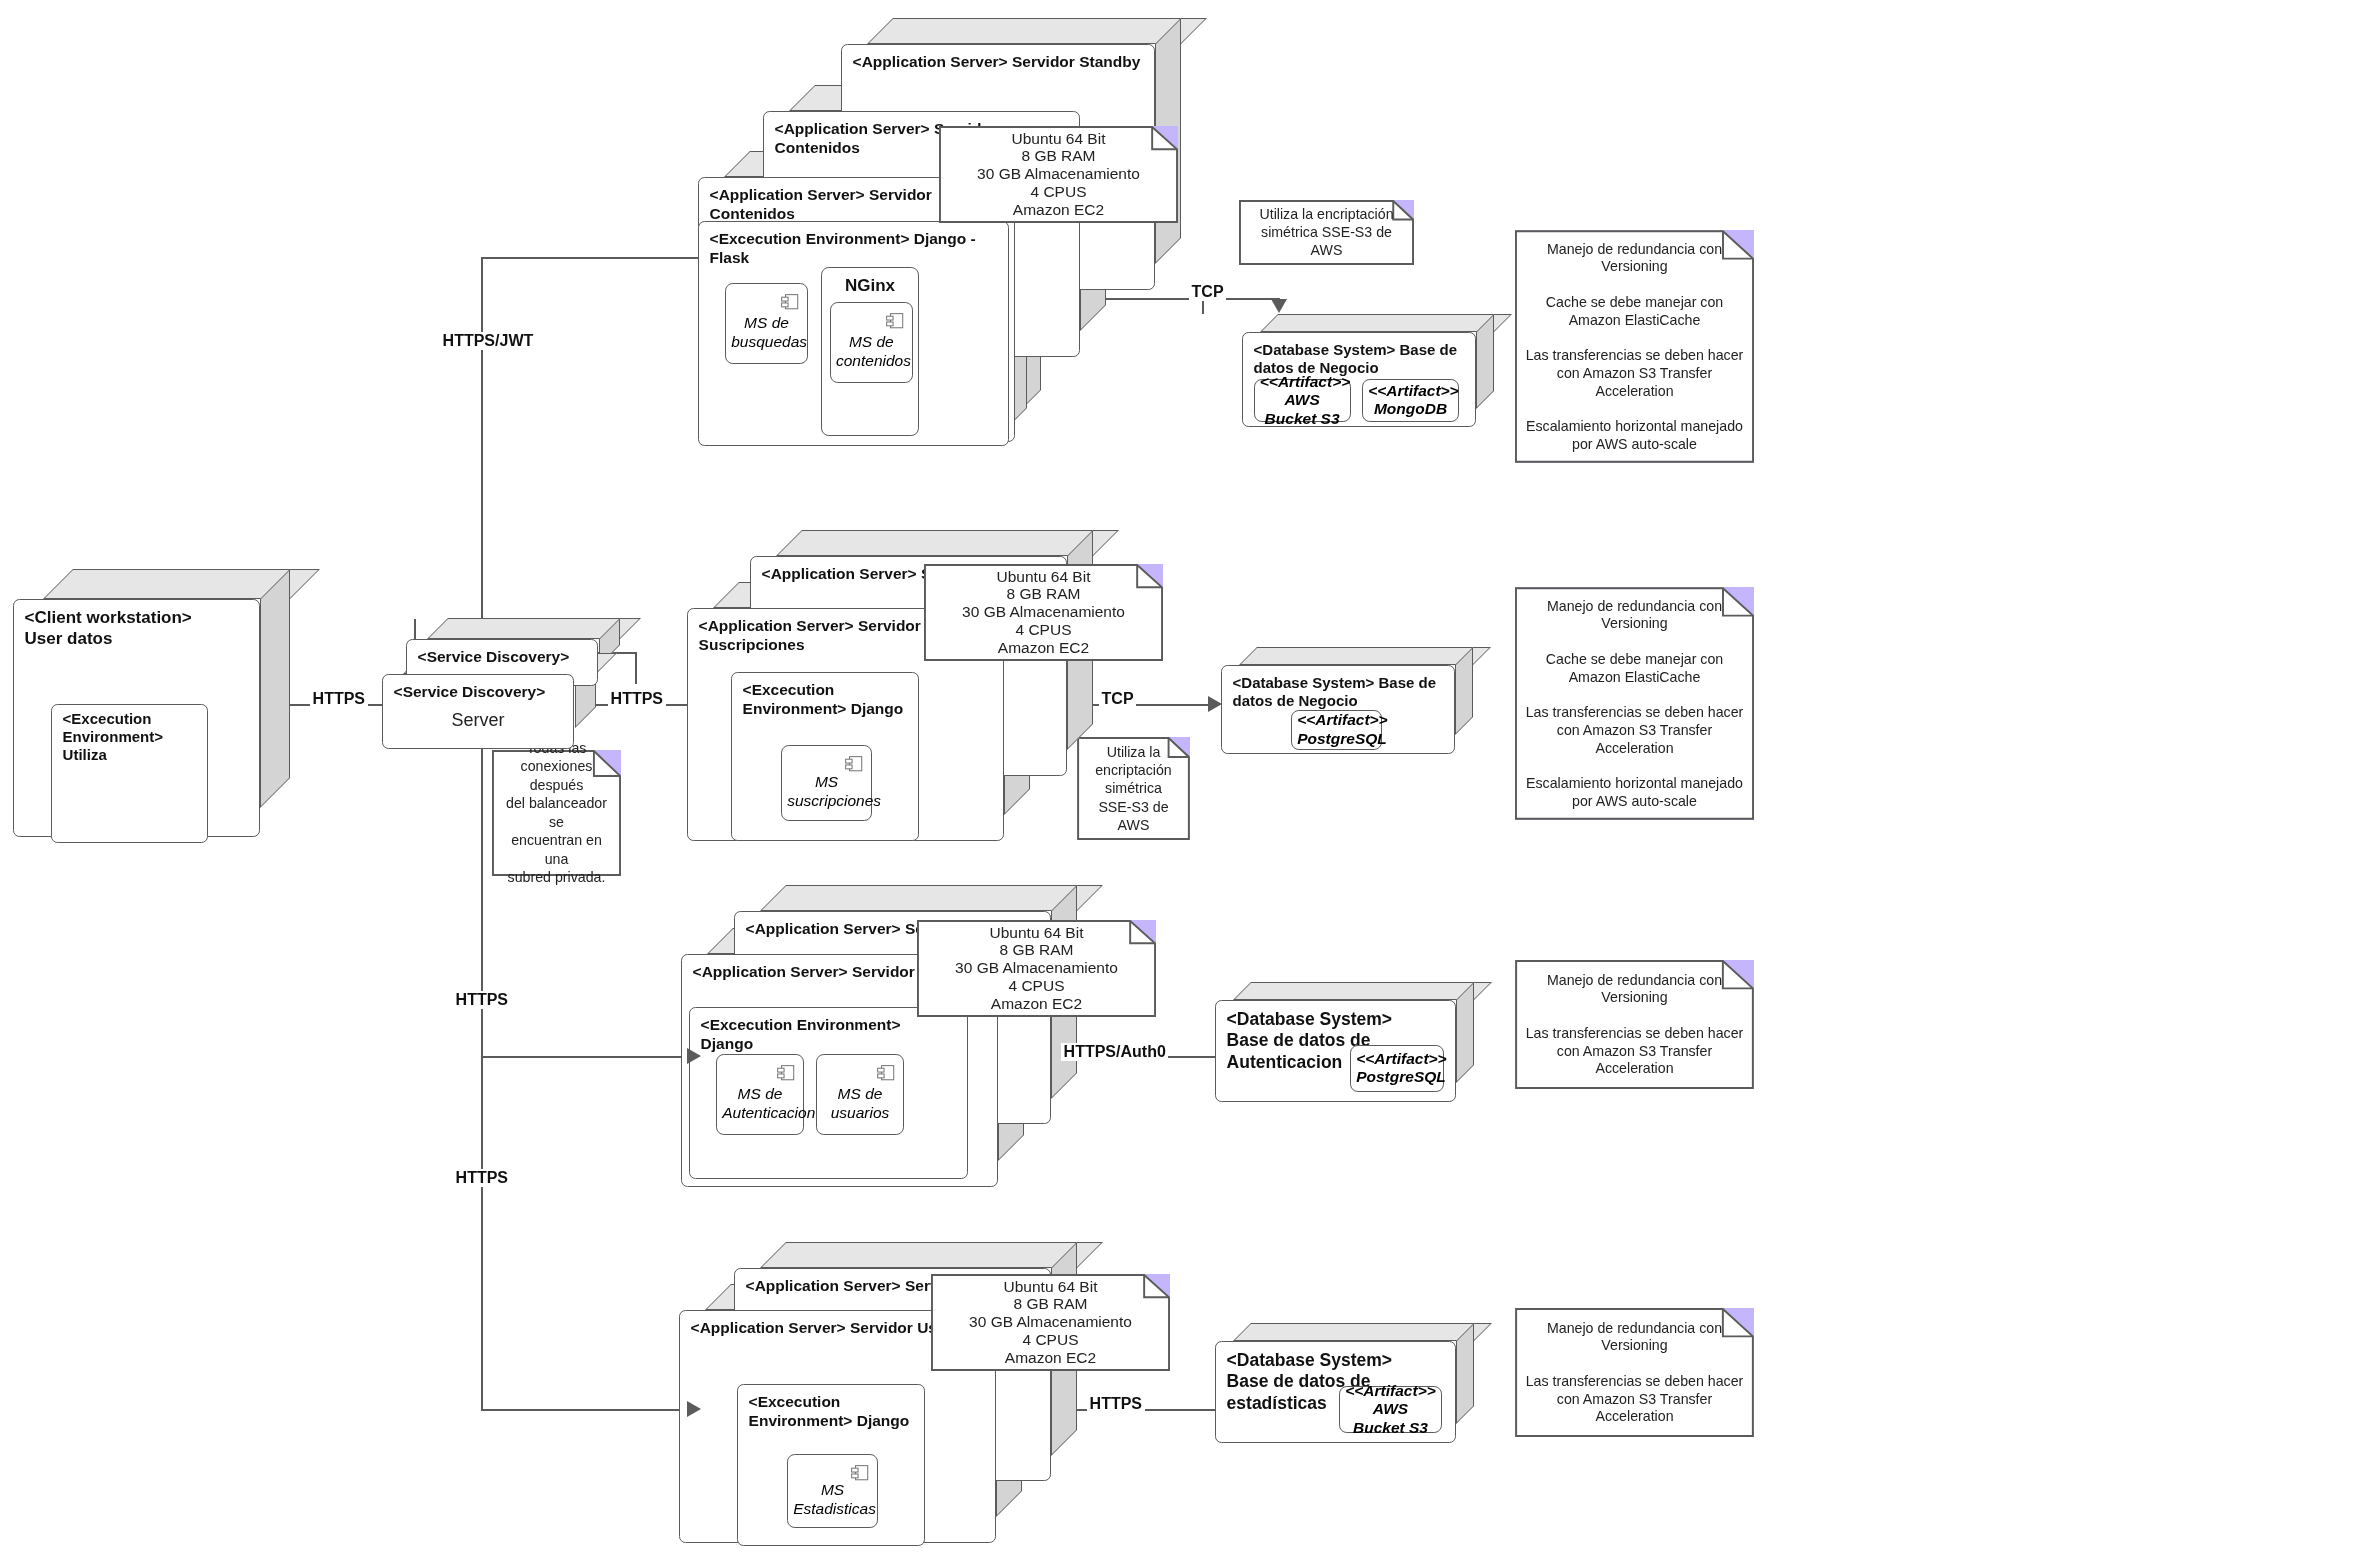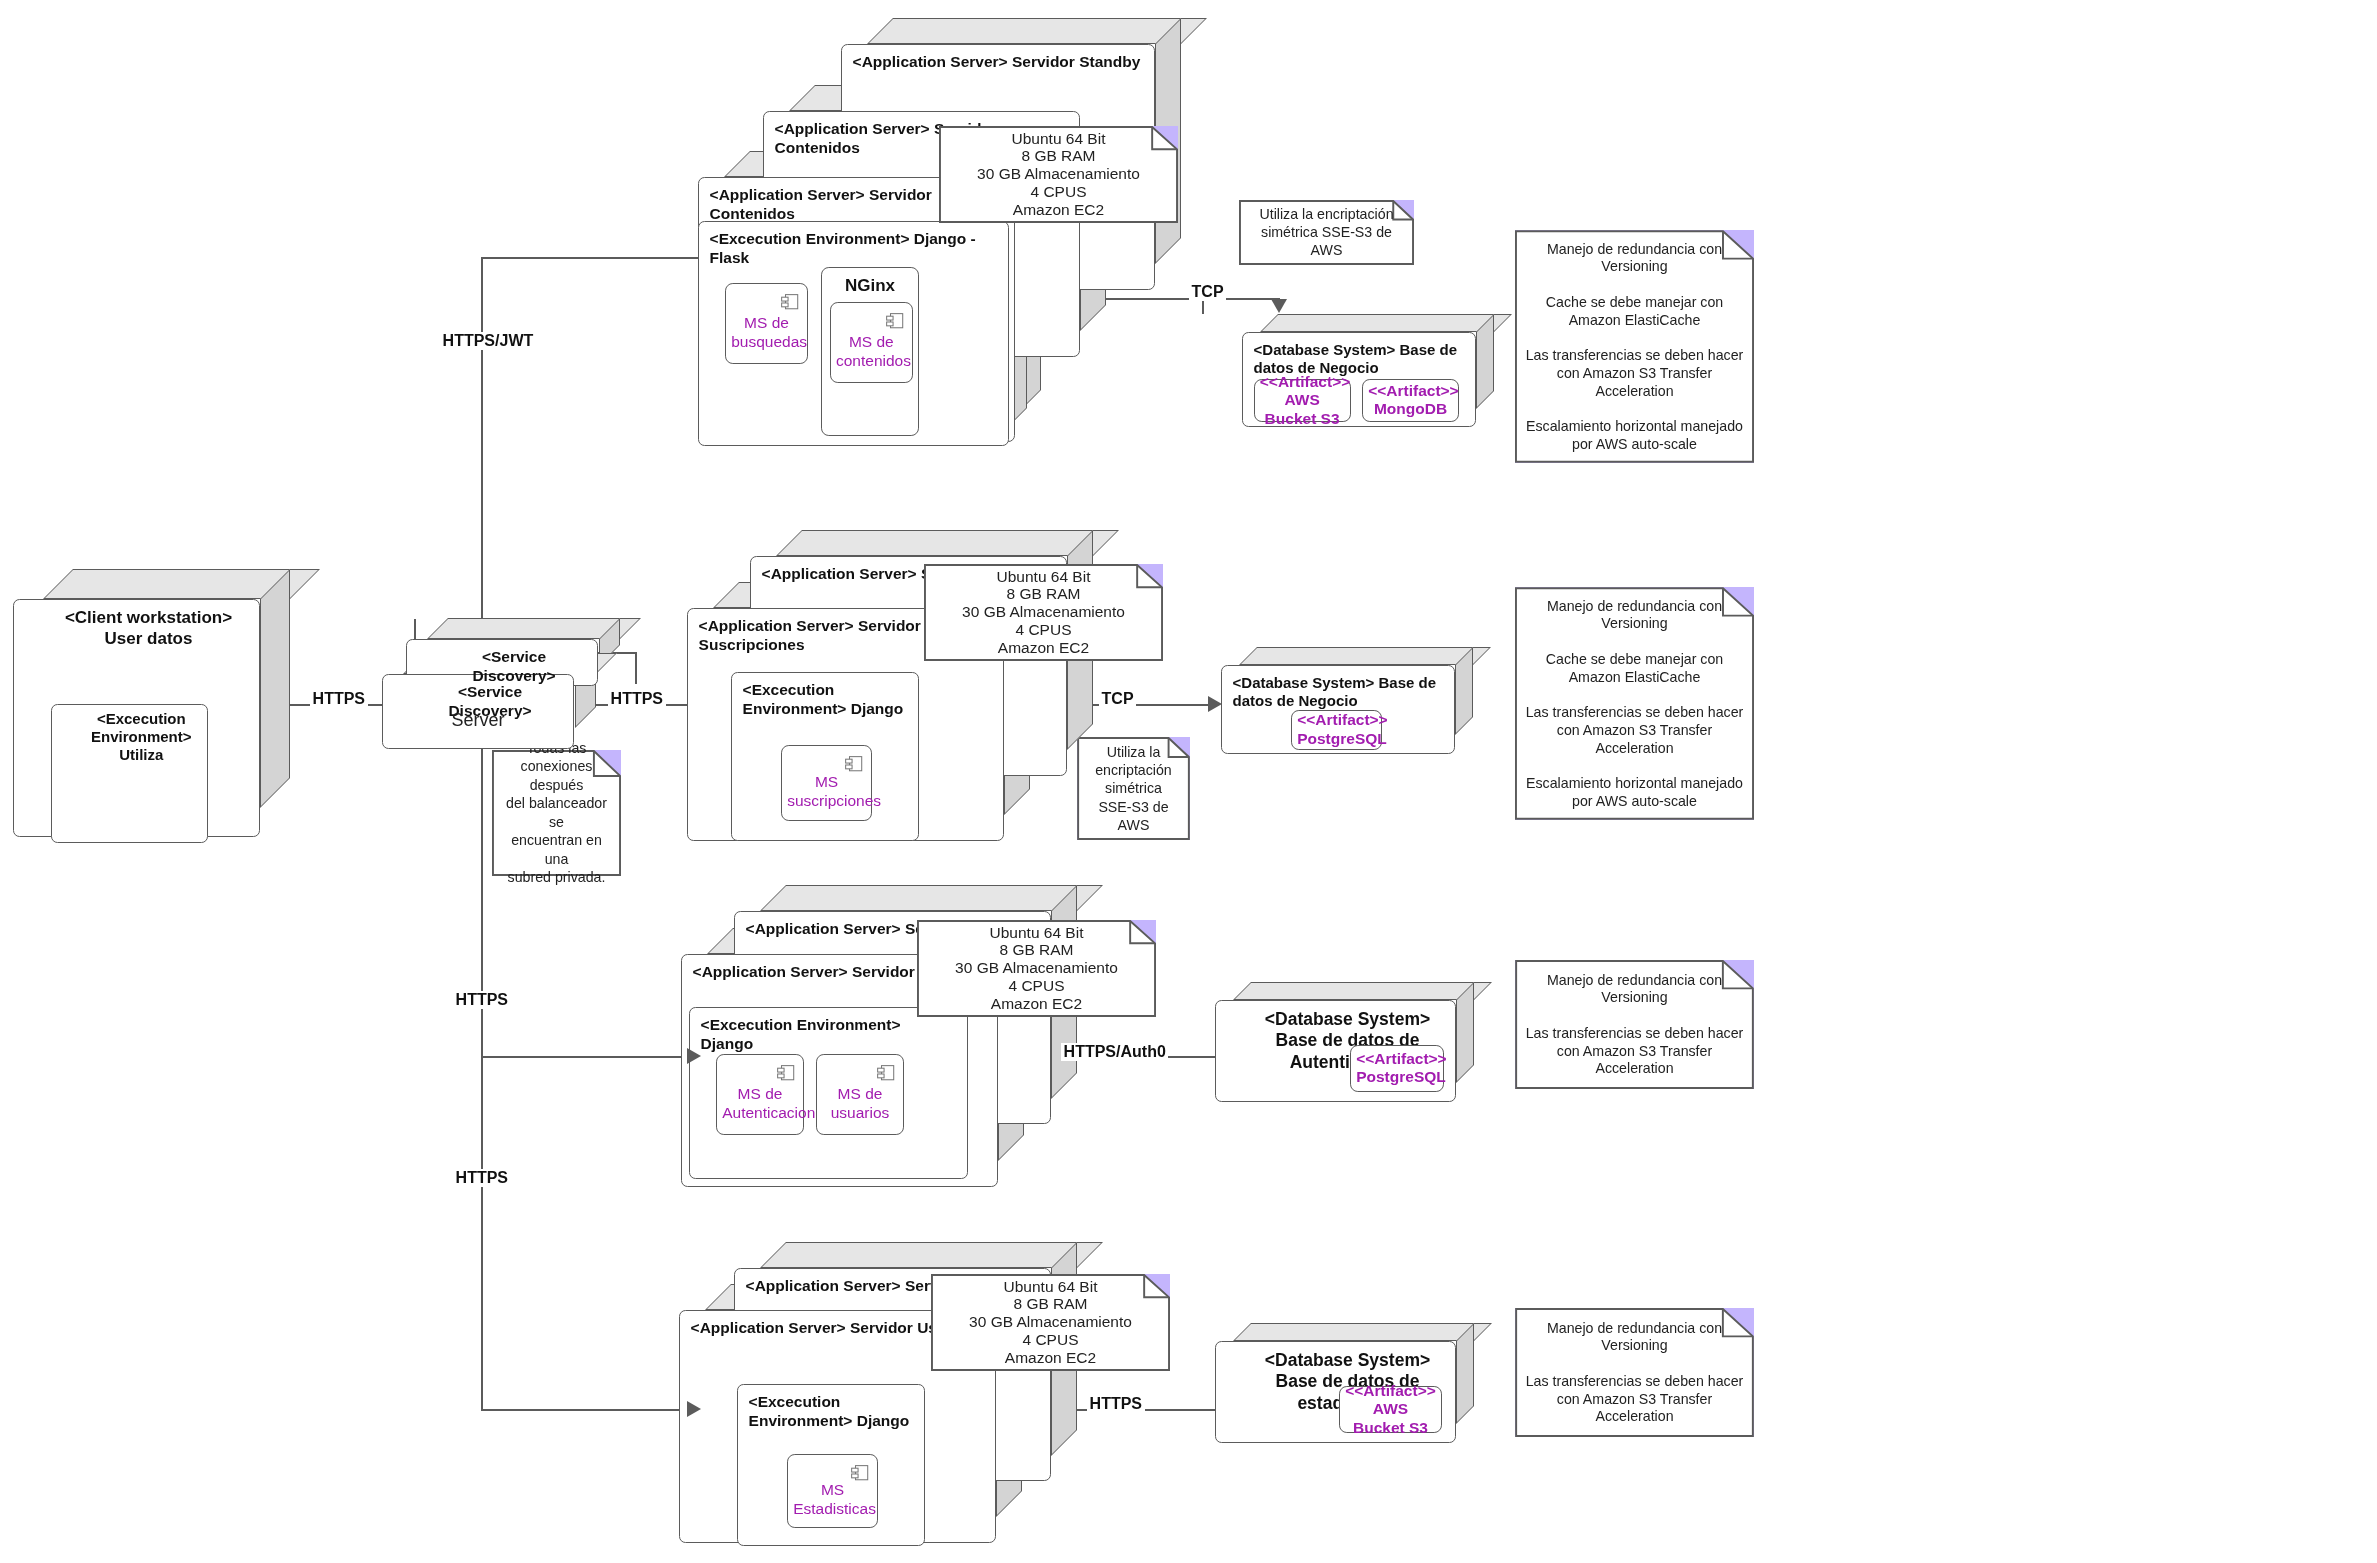--- a/index.html
+++ b/index.html
@@ -19,30 +19,30 @@
   }
   .node .side{
     position:absolute;background:#d4d4d4;border:1.9px solid #5b5b5b;
     box-sizing:border-box;z-index:1;
   }
   .node .label{
     position:absolute;left:0;right:0;top:0;padding:9px 11.6px 0 11.6px;
     font-weight:bold;font-size:17px;line-height:1.22;color:#111;z-index:3;
     box-sizing:border-box;
   }
-  .node .label.center{text-align:center;margin-left:24px;}
+  .node .label.center{}
 
   
   .box{position:absolute;box-sizing:border-box;border:1.9px solid #5b5b5b;
        border-radius:7.8px;background:#ffffff;}
   .box .cap{position:absolute;left:0;right:0;top:0;text-align:center;
        font-weight:bold;font-size:17px;padding-top:7.8px;color:#111;}
   .box .ctext{position:absolute;left:0;right:0;top:50%;transform:translateY(-50%);
-       text-align:center;font-size:17px;line-height:1.22;color:#a21caf;padding:0 5.2px;
-       box-sizing:border-box;}
+       text-align:center;font-size:17px;line-height:1.22;color:#000000;padding:0 5.2px;
+       box-sizing:border-box;font-style:italic;}
   .box .ctext.bold{font-weight:bold;font-size:15.5px;}
 
   
   .compicon{position:absolute;width:18px;height:19.4px;right:7.8px;top:7.8px;}
 
   
   .note{position:absolute;box-sizing:border-box;background:#c4b5fd;}
   .note .txt{position:absolute;left:0;right:0;top:50%;transform:translateY(-50%);
        text-align:center;font-size:17px;line-height:1.30;color:#222;
        padding:0 6.5px;box-sizing:border-box;white-space:pre-line;}

